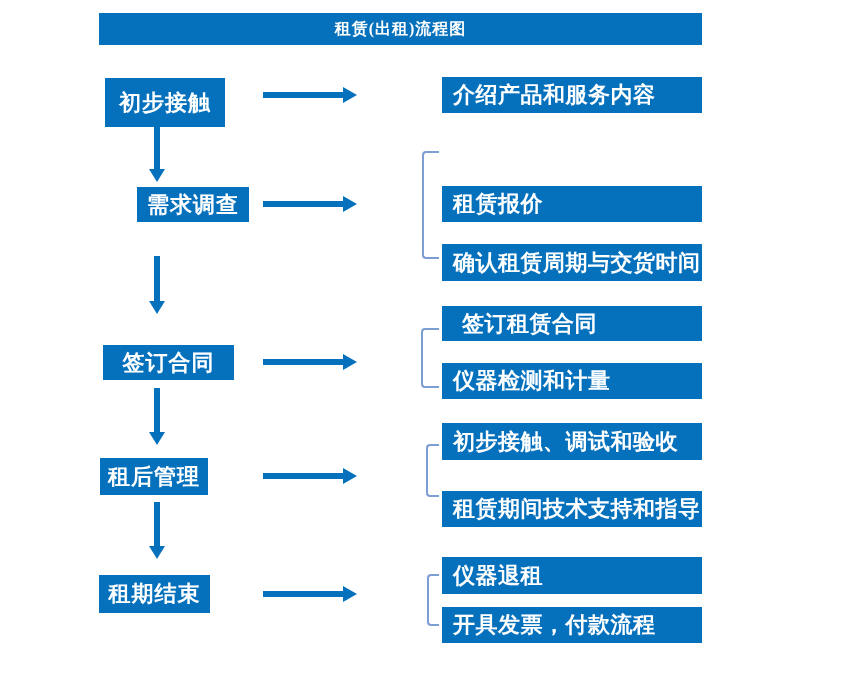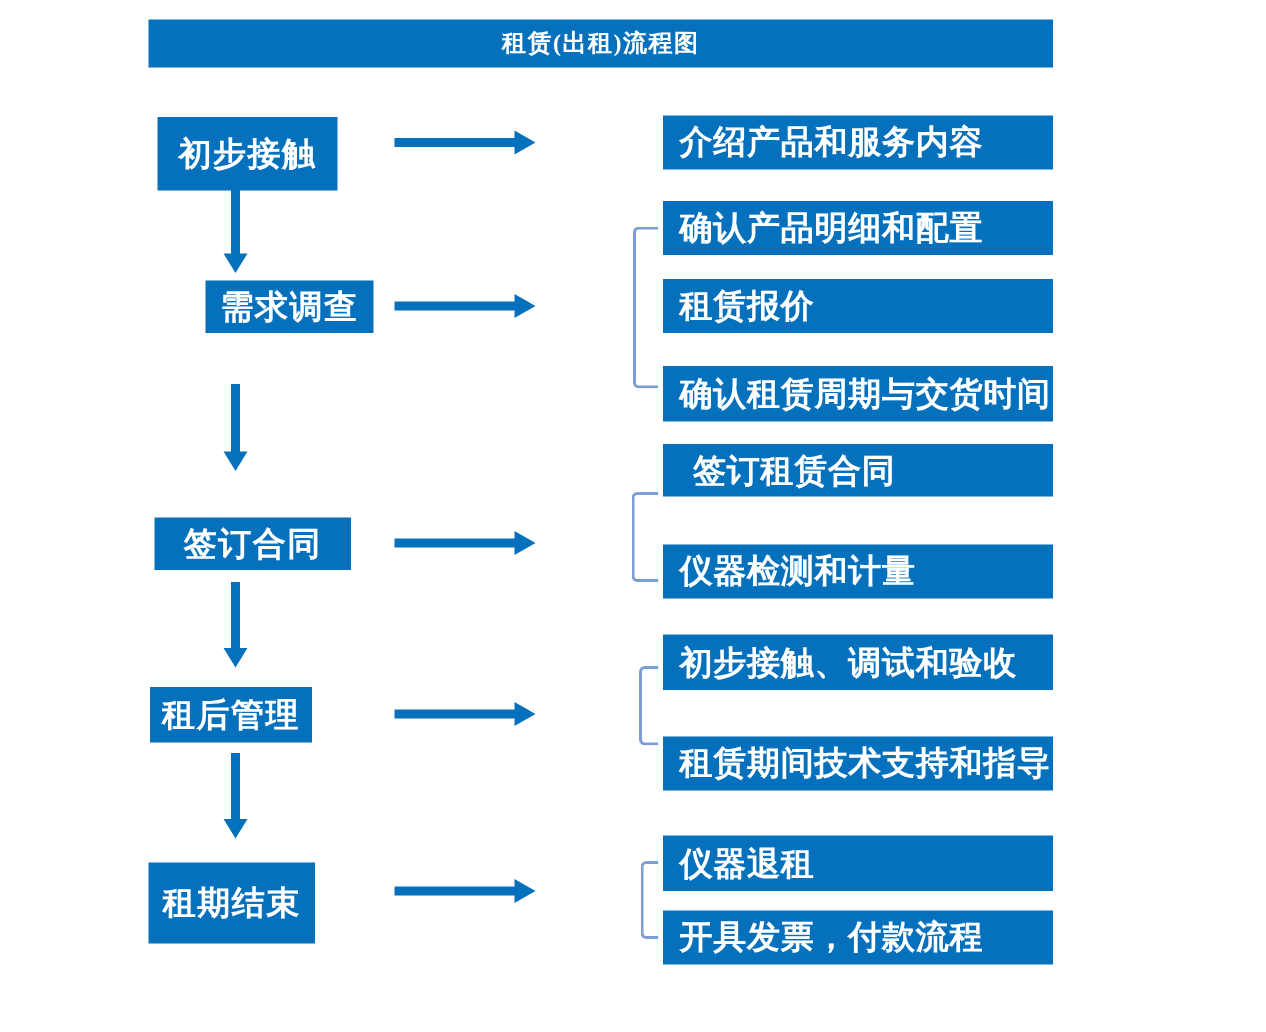--- a/index.html
+++ b/index.html
@@ -36,33 +36,33 @@
   }
   .step {
     justify-content: center;
     font-size: 22px;
     letter-spacing: 1px;
   }
   .s1 { left: 105px; top: 78px;  width: 120px; height: 49px; }
   .s2 { left: 105px; top: 187px; width: 112px; height: 35px; margin-left: 32px; }
   .s3 { left: 103px; top: 345px; width: 131px; height: 35px; }
   .s4 { left: 100px; top: 458px; width: 108px; height: 37px; }
-  .s5 { left: 99px;  top: 575px; width: 111px; height: 54px; }
+  .s5 { left: 99px;  top: 575px; width: 111px; height: 38px; }
   .out {
     left: 442px; width: 260px;
     justify-content: flex-start;
     padding-left: 11px;
     font-size: 22px;
     letter-spacing: 0.5px;
   }
   .o1  { top: 77px;  height: 36px; }
   .o2  { top: 134px; height: 36px; }
   .o3  { top: 186px; height: 36px; }
   .o4  { top: 244px; height: 37px; }
-  .o5  { top: 296px; height: 35px; padding-left: 20px; }
+  .o5  { top: 306px; height: 35px; padding-left: 20px; }
   .o6  { top: 363px; height: 36px; }
   .o7  { top: 423px; height: 37px; }
   .o8  { top: 491px; height: 36px; }
   .o9  { top: 557px; height: 37px; }
   .o10 { top: 607px; height: 36px; }
 
   
   .ha { position: absolute; left: 263px; width: 94px; height: 16px; }
   .ha .shaft {
     position: absolute; left: 0; right: 13px; top: 5px; height: 6px;
@@ -160,21 +160,20 @@
       <div class="shaft"></div>
       <div class="head"></div>
     </div>
 
   <div class="bracket brA"></div>
   <div class="bracket brB"></div>
   <div class="bracket brC"></div>
   <div class="bracket brD"></div>
 
   <div class="box out o1">介绍产品和服务内容</div>
-  <div class="box out o2">确认产品明细和配置</div>
   <div class="box out o3">租赁报价</div>
   <div class="box out o4">确认租赁周期与交货时间</div>
   <div class="box out o5">签订租赁合同</div>
   <div class="box out o6">仪器检测和计量</div>
   <div class="box out o7">初步接触、调试和验收</div>
   <div class="box out o8">租赁期间技术支持和指导</div>
   <div class="box out o9">仪器退租</div>
   <div class="box out o10">开具发票，付款流程</div>
 
 </div>

